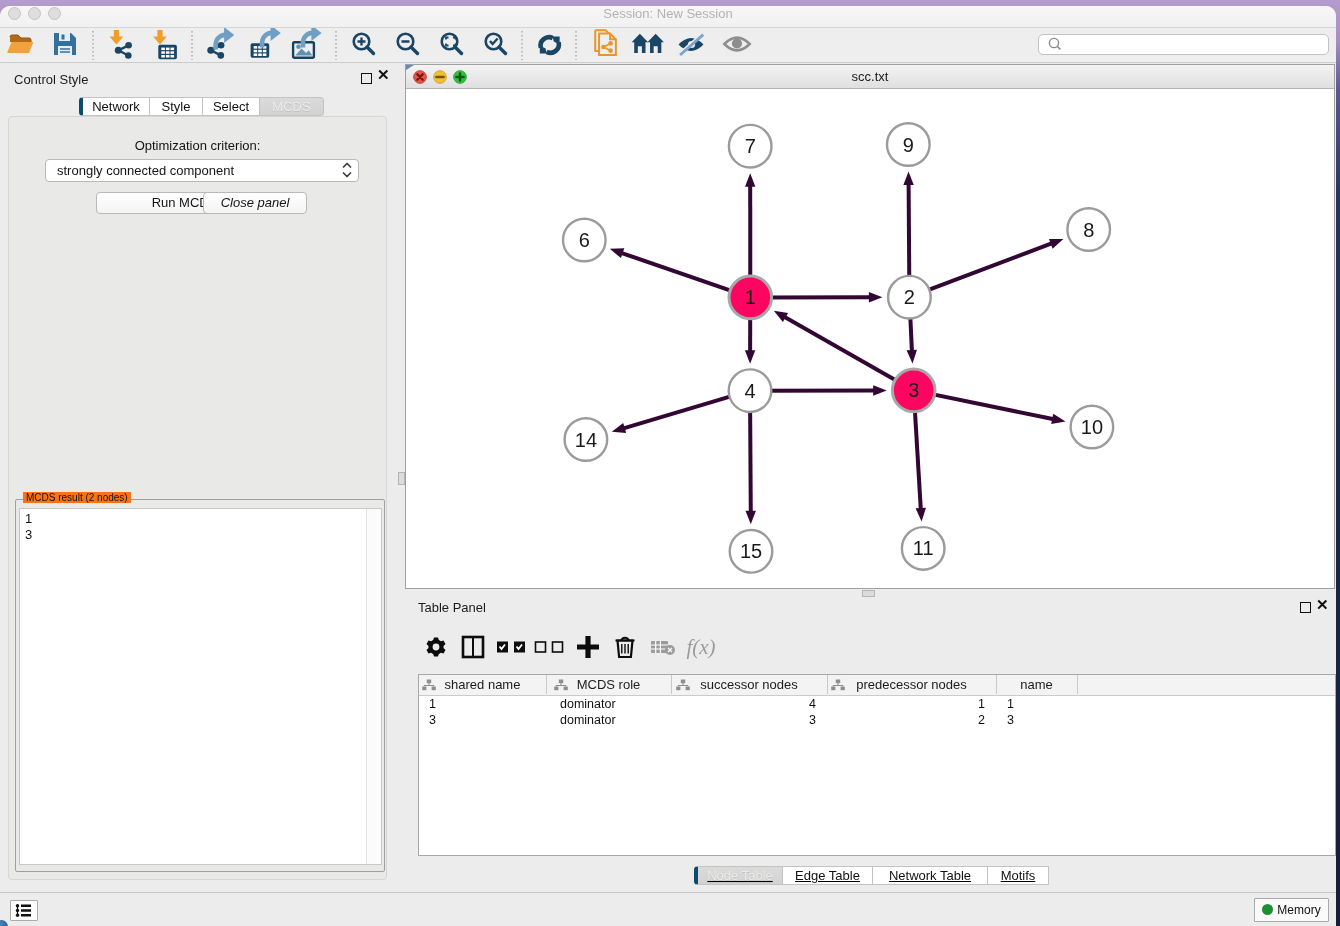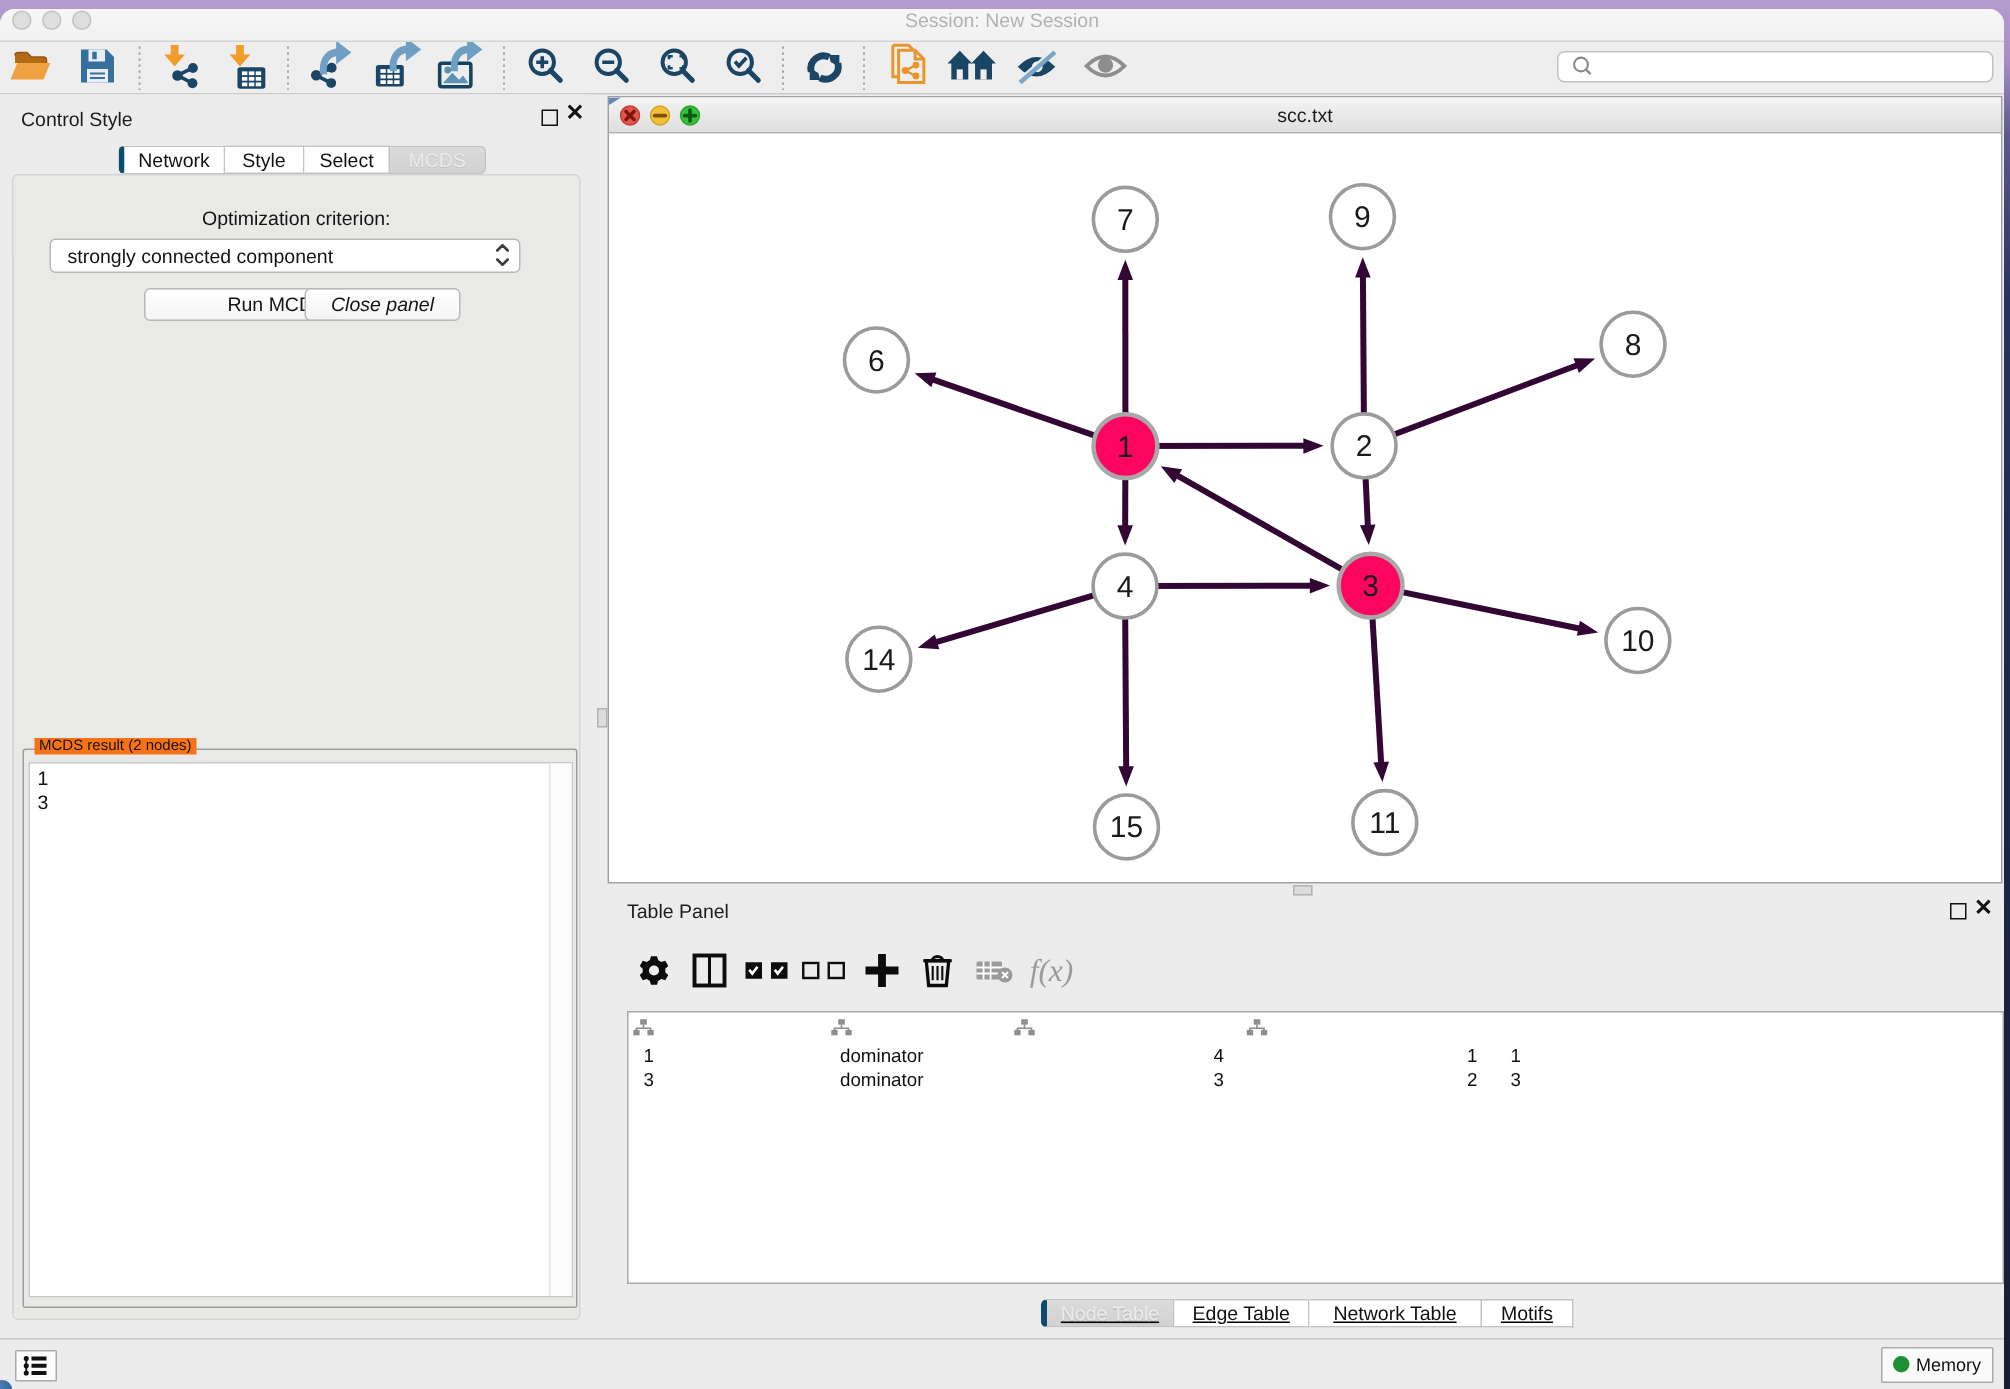--- a/index.html
+++ b/index.html
@@ -24,21 +24,21 @@
 .tabs{position:absolute;display:flex;height:19px;}
 .tab{height:19px;line-height:18px;font-size:13px;font-weight:500;color:#111;background:#fff;
  border:1px solid #c3c3c3;border-left:none;box-sizing:border-box;text-align:center;}
 .tab.first{border-left:4px solid #0c4a6e;border-radius:4px 0 0 4px;}
 .tab.last{border-radius:0 4px 4px 0;}
 .tab.sel{background:linear-gradient(180deg,#dbdbdb,#d2d2d2);color:#ebebe9;
  text-shadow:0 1px 0 #c2c2c2;}
 #cpcontent{position:absolute;left:8px;top:53px;width:377px;height:762px;background:#e9e9e7;
  border:1px solid #d6d6d4;border-radius:4px;}
 #optlabel{position:absolute;left:0;width:100%;top:21px;text-align:center;font-size:13px;color:#141414;}
-#dropdown{position:absolute;left:24px;top:42px;width:312px;height:21px;background:#fff;
+#dropdown{position:absolute;left:36px;top:42px;width:312px;height:21px;background:#fff;
  border:1px solid #b9b9b9;border-radius:4px;font-size:13px;color:#141414;line-height:21px;}
 #dropdown span{padding-left:11px;}
 .btn{position:absolute;height:20px;background:linear-gradient(180deg,#ffffff,#f4f4f4);
  border:1px solid #b9b9b9;border-radius:4px;font-size:13px;color:#141414;text-align:center;line-height:20px;}
 #fieldset{position:absolute;left:6px;top:382px;width:370px;height:373px;box-sizing:border-box;
  border:1px solid #9f9f9f;border-radius:2px;}
 #legend{position:absolute;left:7px;top:-8px;background:#f97316;padding:0 3px;font-size:10px;color:#141414;}
 #resultbox{position:absolute;left:3px;top:8px;width:363px;height:357px;box-sizing:border-box;background:#fff;
  border:1px solid #c8c8c8;font-size:13px;color:#111;}
 #resultbox pre{margin:2px 0 0 5px;font-family:"Liberation Sans",sans-serif;font-size:13px;line-height:16px;}
@@ -335,20 +335,28 @@
       <g transform="translate(258,50)">
         <rect x="-12" y="-6" width="17" height="12" rx="1" fill="#9b9b9b"></rect>
         <path d="M-12,-2 h17 M-12,2 h17 M-7.3,-6 v12 M-2.6,-6 v12" stroke="#fff" stroke-width="1.2"></path>
         <circle cx="7" cy="3" r="5" fill="#9b9b9b"></circle>
         <path d="M5,1 l4,4 M9,1 l-4,4" stroke="#fff" stroke-width="1.3"></path>
       </g>
       <text x="296" y="57" font-family="Liberation Serif,serif" font-style="italic" font-size="21px" fill="#9b9b9b" text-anchor="middle">f(x)</text>
     </svg>
     </div>
     <div id="ttable">
+      <div id="thead">
+        <div class="th" style="left:0;width:127px;">shared name</div>
+        <div class="th" style="left:127px;width:125px;">MCDS role</div>
+        <div class="th" style="left:252px;width:156px;">successor nodes</div>
+        <div class="th" style="left:408px;width:169px;">predecessor nodes</div>
+        <div class="th" style="left:577px;width:81px;">name</div>
+        <div class="th" style="left:658px;width:258px;border-right:none;"></div>
+      </div>
       <svg width="430" height="20" viewBox="0 0 430 20" style="left:0;top:0;">
         <g id="colicon" transform="translate(10,10)" fill="#8e8e8e">
           <rect x="-2.2" y="-5.5" width="4.4" height="3.6"></rect>
           <rect x="-6.8" y="1.6" width="4.2" height="3.6"></rect>
             <rect x="2.6" y="1.6" width="4.2" height="3.6"></rect>
           <path d="M0,-2 v2.5 M-4.7,1.6 v-1.1 h9.4 v1.1" stroke="#8e8e8e" stroke-width="1.1" fill="none"></path>
         </g>
         <use href="#colicon" x="132"></use>
           <use href="#colicon" x="254"></use>
           <use href="#colicon" x="409"></use>

